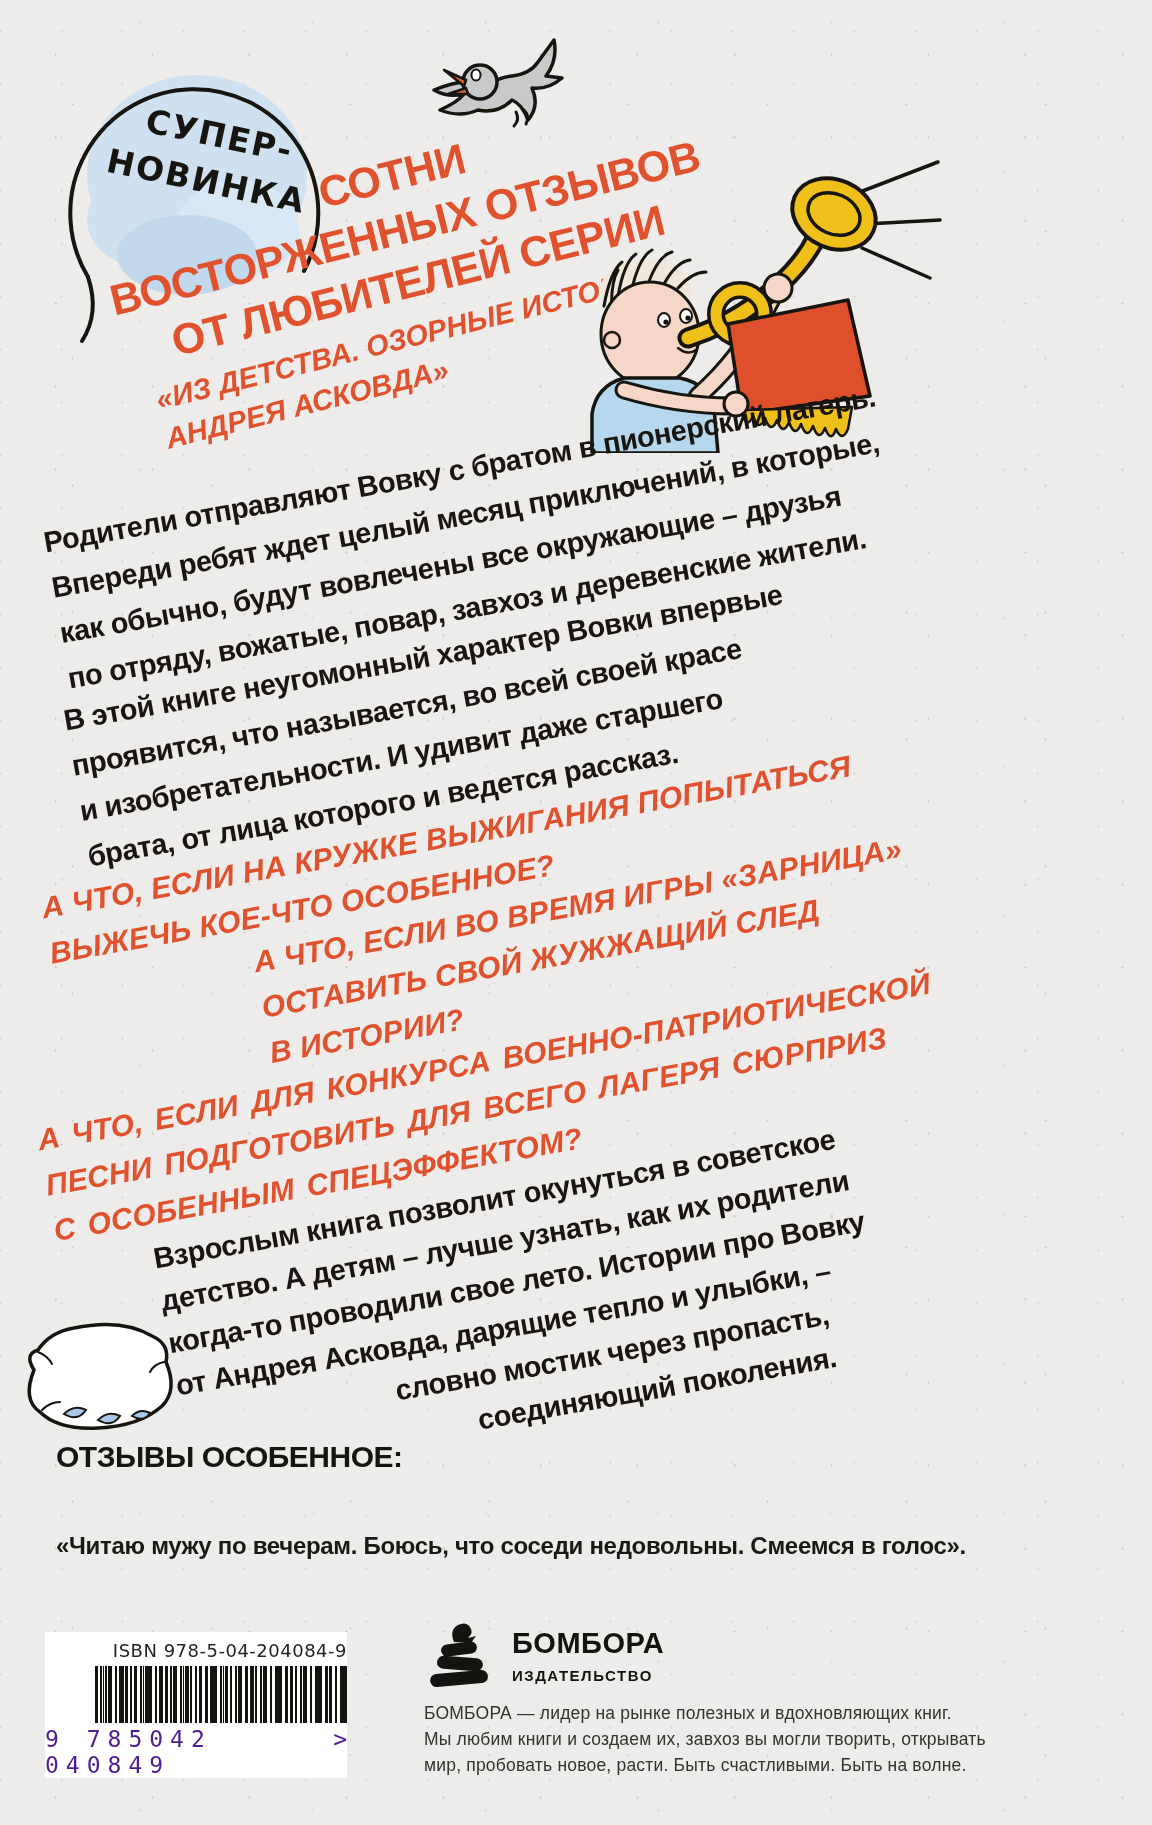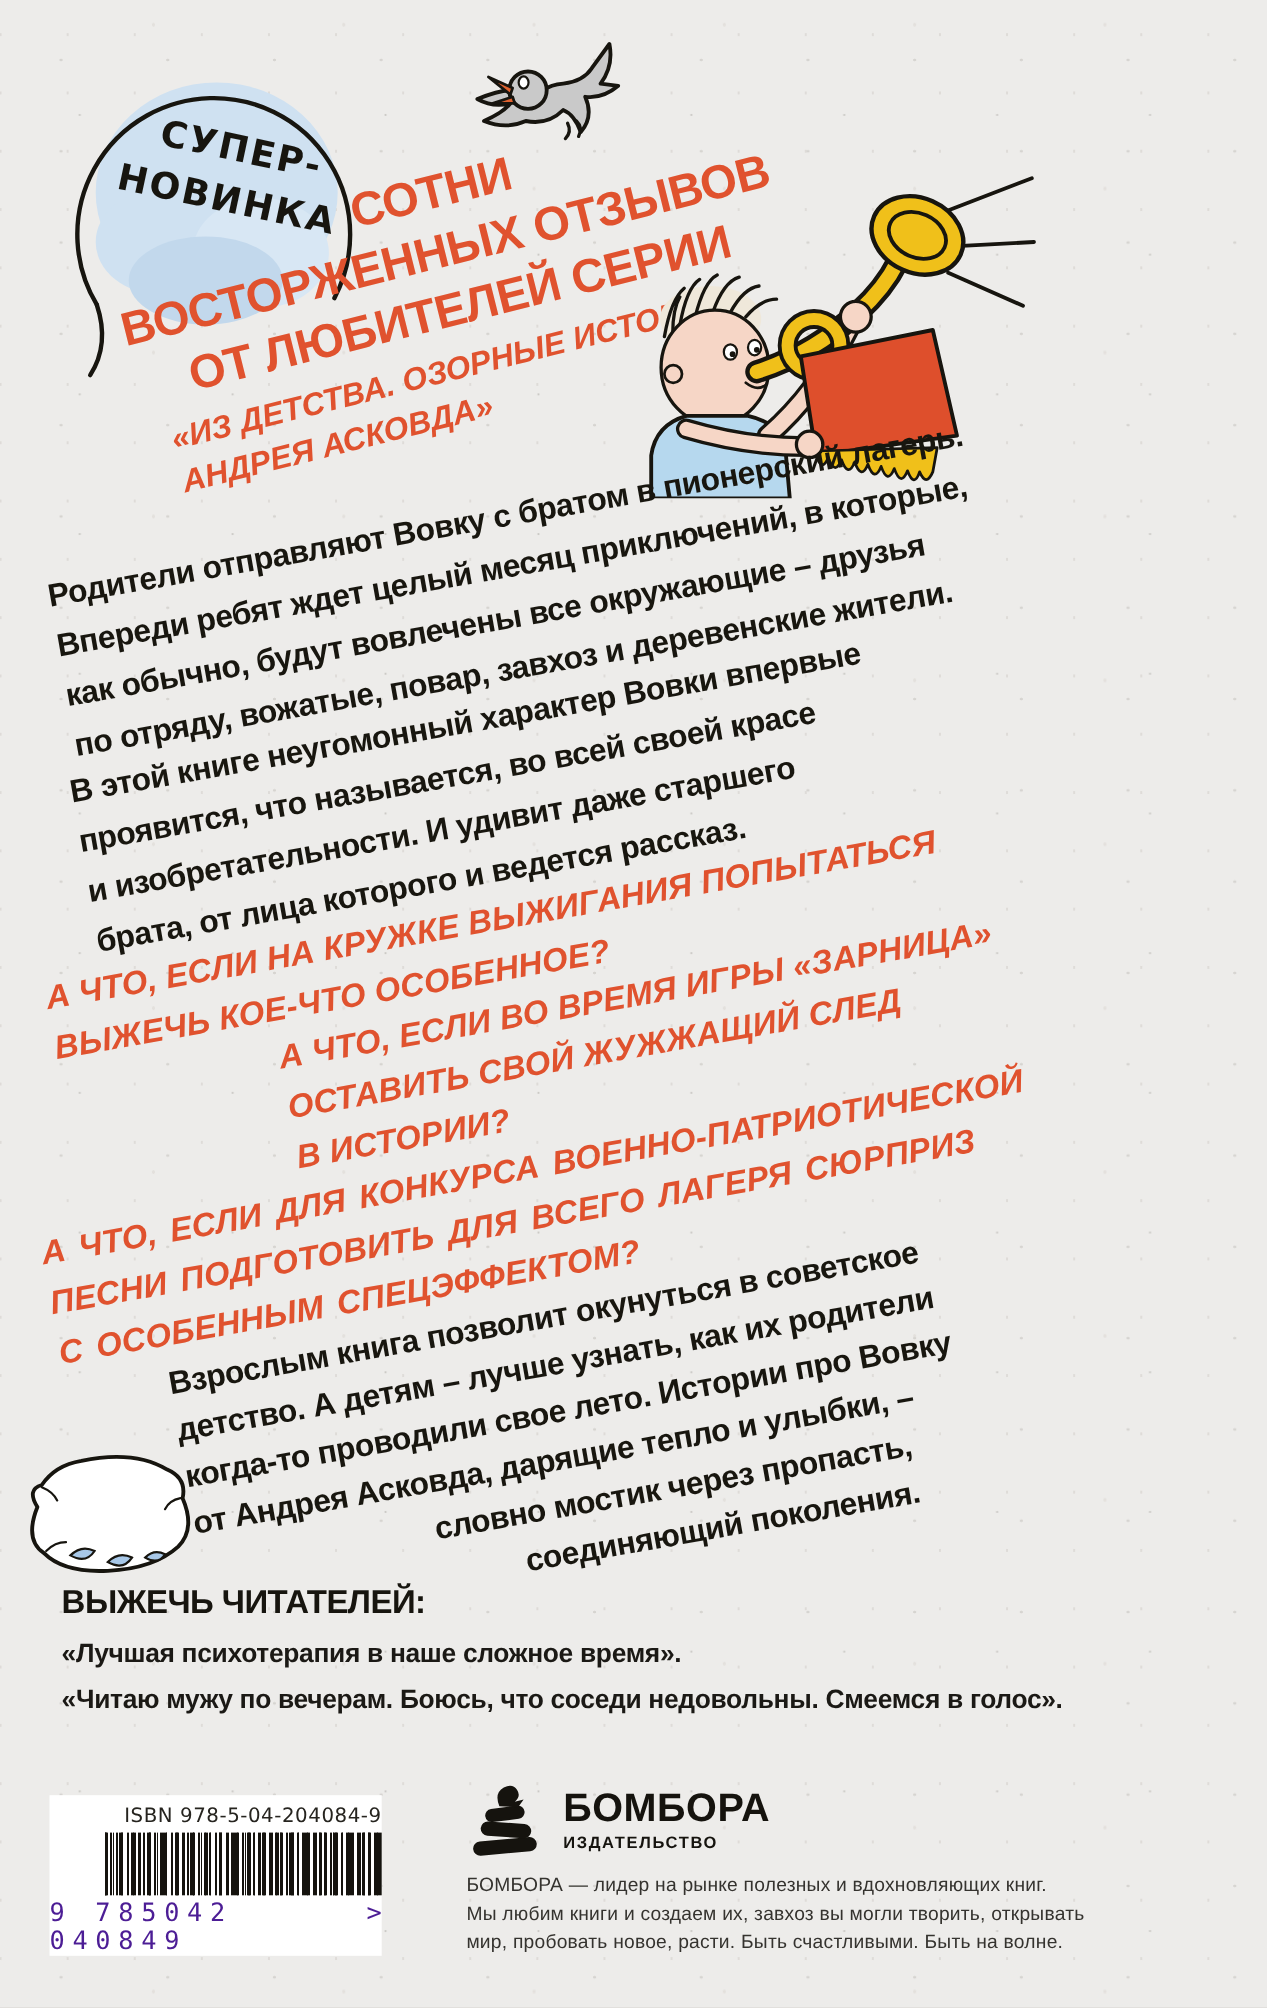--- a/index.html
+++ b/index.html
@@ -84,21 +84,21 @@
   .barcode-digits{
     margin-top:3px; display:flex; align-items:baseline;
     font-family:"DejaVu Sans Mono", monospace; font-size:23px; color:#4c1d95;
   }
   .barcode-digits .num{letter-spacing:7px;}
   .barcode-digits .arrow{margin-left:2px;}
 
   .logo-group{left:424px; top:1616px; display:flex; align-items:flex-start;}
   .logo-icon{width:78px; height:76px;}
   .logo-words{margin-left:10px; padding-top:6px;}
-  .logo-name{font-size:36px; font-weight:700; letter-spacing:0.5px; line-height:42px; color:#15130e;}
+  .logo-name{font-size:29px; font-weight:700; letter-spacing:0.5px; line-height:42px; color:#15130e;}
   .logo-sub{font-size:15px; font-weight:700; letter-spacing:1.5px; margin-top:3px; color:#15130e;}
   .about{
     left:424px; top:1700px; width:540px;
     font-size:17.5px; line-height:26px; color:#35332f; letter-spacing:0.2px;
   }
   .about div{white-space:nowrap;}
 </style>
 </head>
 <body>
 
@@ -227,22 +227,21 @@
   </div>
 
   <svg class="layer" style="left:18px; top:1312px;" width="168" height="138" viewBox="0 0 168 138">
     <path d="M16,58 Q6,42 20,38 Q32,20 56,16 Q104,6 134,24 Q152,32 148,50 Q160,78 144,94 Q122,114 80,116 Q40,118 22,100 Q4,88 16,58 Z" fill="#ffffff" stroke="#17150f" stroke-width="3.5" stroke-linejoin="round"></path>
     <path d="M20,40 q10,4 14,12 M146,50 q-10,2 -14,10 M24,98 q8,-8 18,-8" fill="none" stroke="#17150f" stroke-width="2" stroke-linecap="round"></path>
     <path d="M46,102 q10,-10 22,-4 q-8,12 -22,4 z" fill="#a8c8e8" stroke="#17150f" stroke-width="2"></path>
     <path d="M80,108 q10,-10 22,-4 q-8,12 -22,4 z" fill="#a8c8e8" stroke="#17150f" stroke-width="2"></path>
     <path d="M114,104 q8,-8 18,-3 q-6,10 -18,3 z" fill="#a8c8e8" stroke="#17150f" stroke-width="2"></path>
   </svg>
 
-  <div class="layer reviews-heading">ВЫЖЕЧЬ ЧИТАТЕЛЕЙ:</div>
-  <div class="layer review-quote quote-1">«Лучшая психотерапия в наше сложное время».</div>
+  <div class="layer reviews-heading">ОТЗЫВЫ ОСОБЕННОЕ:</div>
   <div class="layer review-quote quote-2">«Читаю мужу по вечерам. Боюсь, что соседи недовольны. Смеемся в голос».</div>
 
   <div class="layer isbn-box">
     <div class="isbn-label">ISBN 978-5-04-204084-9</div>
     <div class="barcode-bars"></div>
     <div class="barcode-digits">
       <span class="num">9 785042 040849</span>
       <span class="arrow">&gt;</span>
     </div>
   </div>

